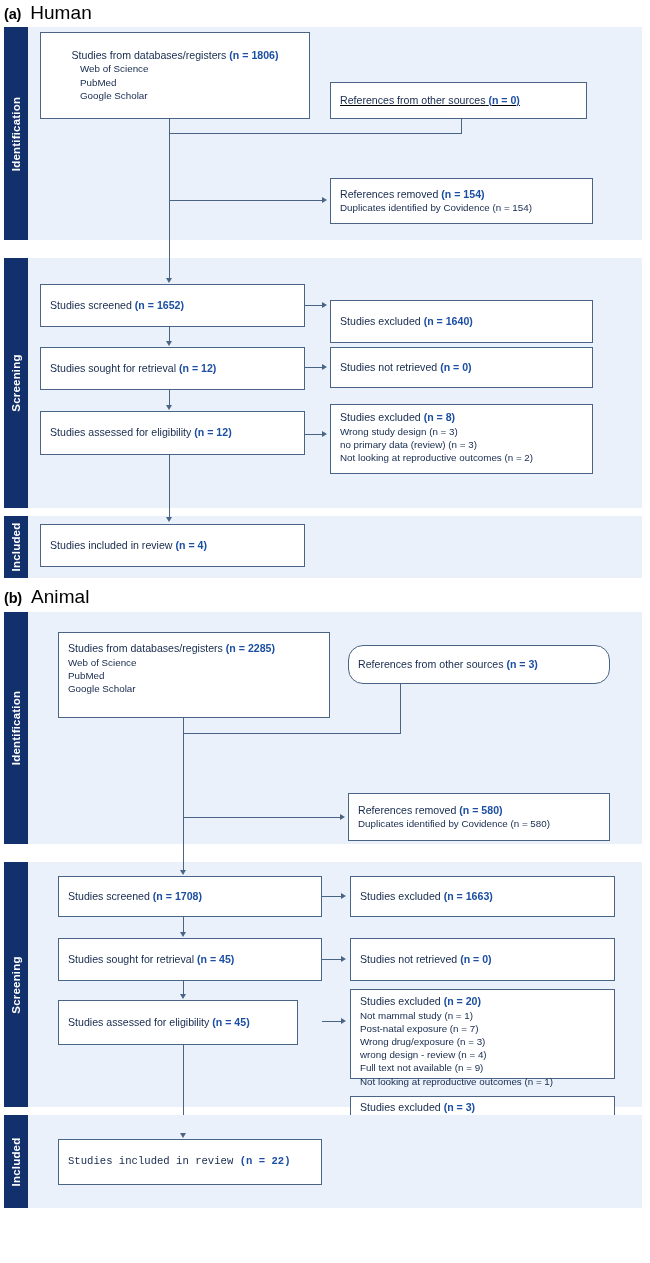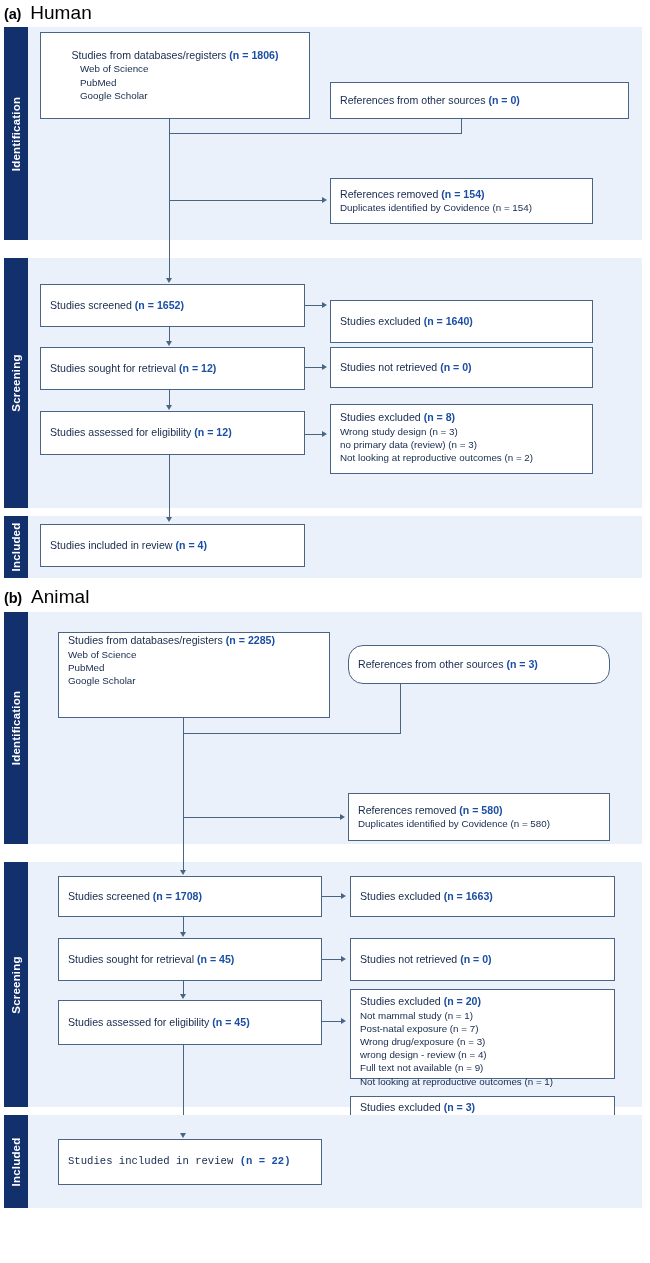--- a/index.html
+++ b/index.html
@@ -122,21 +122,21 @@
   <div class="box center-head" style="left:40px; top:32px; width:270px; height:87px;">
     <div class="line" style="text-align:center;">
       <span>Studies from databases/registers</span>
       <span class="nval">(n = 1806)</span>
     </div>
     <div class="line sub">Web of Science</div>
     <div class="line sub">PubMed</div>
     <div class="line sub">Google Scholar</div>
   </div>
 
-  <div class="box" style="left:330px; top:82px; width:299px; height:37px;">
+  <div class="box" style="left:330px; top:82px; width:257px; height:37px;text-decoration:underline;">
     <div class="line">
       <span>References from other sources</span>
       <span class="nval">(n = 0)</span>
     </div>
   </div>
 
   <div class="box" style="left:330px; top:178px; width:263px; height:46px;">
     <div class="line">
       <span>References removed</span>
       <span class="nval">(n = 154)</span>
@@ -231,21 +231,21 @@
   <div class="panel-header" style="top:586px;">
     <span class="ph-tag">(b)</span>
     <span class="ph-title">Animal</span>
   </div>
 
   <div class="band" style="left:4px; top:612px; width:638px; height:232px;"></div>
   <div class="sidebar" style="left:4px; top:612px; width:24px; height:232px;">
     <span class="sidebar-label">Identification</span>
   </div>
 
-  <div class="box" style="left:58px; top:632px; width:272px; height:86px; justify-content:flex-start; padding-top:1px;">
+  <div class="box" style="left:58px; top:632px; width:272px; height:86px; justify-content:flex-start; padding-top:9px;">
     <div class="line">
       <span>Studies from databases/registers</span>
       <span class="nval">(n = 2285)</span>
     </div>
     <div class="line sub">Web of Science</div>
     <div class="line sub">PubMed</div>
     <div class="line sub">Google Scholar</div>
   </div>
 
   <div class="box" style="left:348px; top:645px; width:262px; height:39px;border-radius:15px;">
@@ -293,21 +293,21 @@
       <span class="nval">(n = 45)</span>
     </div>
   </div>
   <div class="box" style="left:350px; top:938px; width:265px; height:43px;">
     <div class="line">
       <span>Studies not retrieved</span>
       <span class="nval">(n = 0)</span>
     </div>
   </div>
 
-  <div class="box" style="left:58px; top:1000px; width:264px; height:45px;">
+  <div class="box" style="left:58px; top:1000px; width:240px; height:45px;">
     <div class="line">
       <span>Studies assessed for eligibility</span>
       <span class="nval">(n = 45)</span>
     </div>
   </div>
   <div class="box" style="left:350px; top:989px; width:265px; height:90px; justify-content:flex-start; padding-top:5px;">
     <div class="line">
       <span>Studies excluded</span>
       <span class="nval">(n = 20)</span>
     </div>

